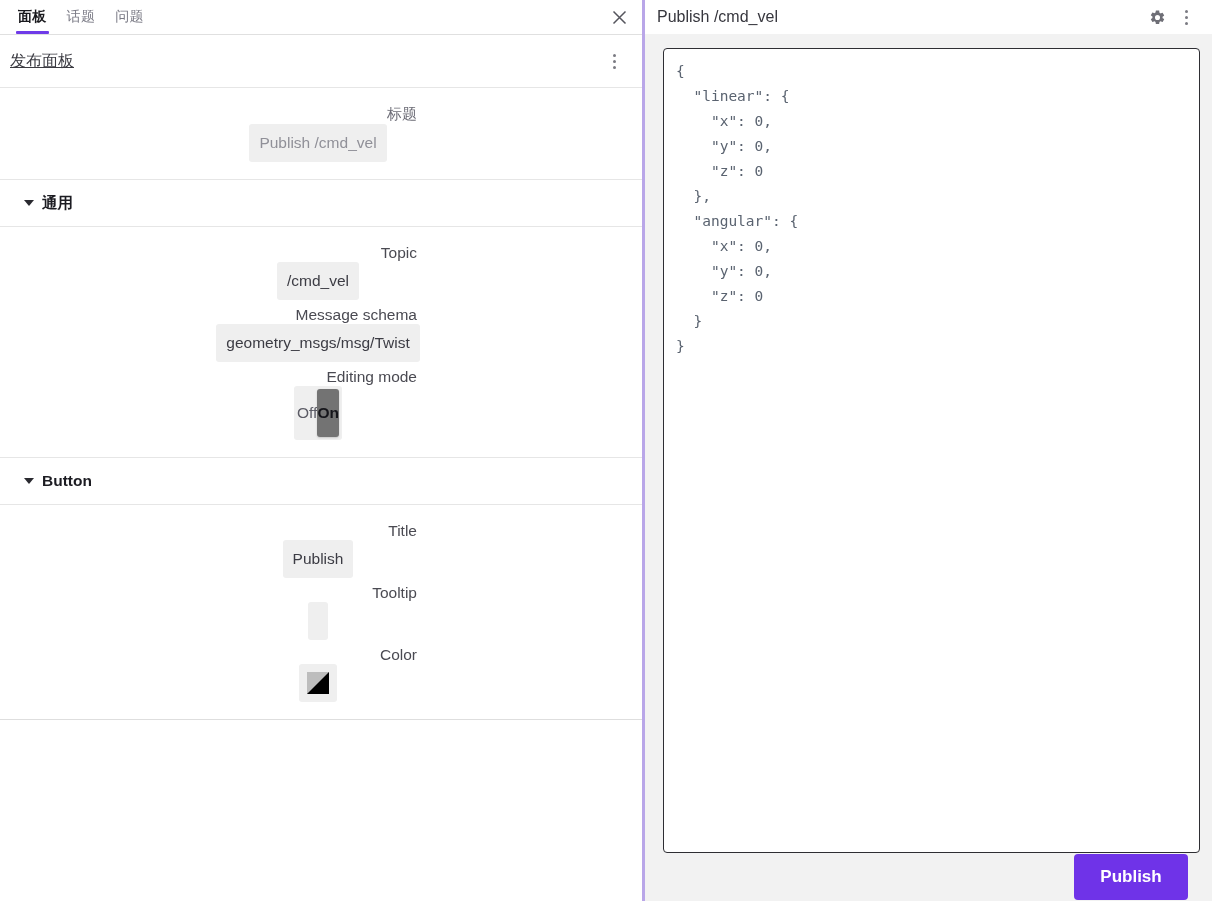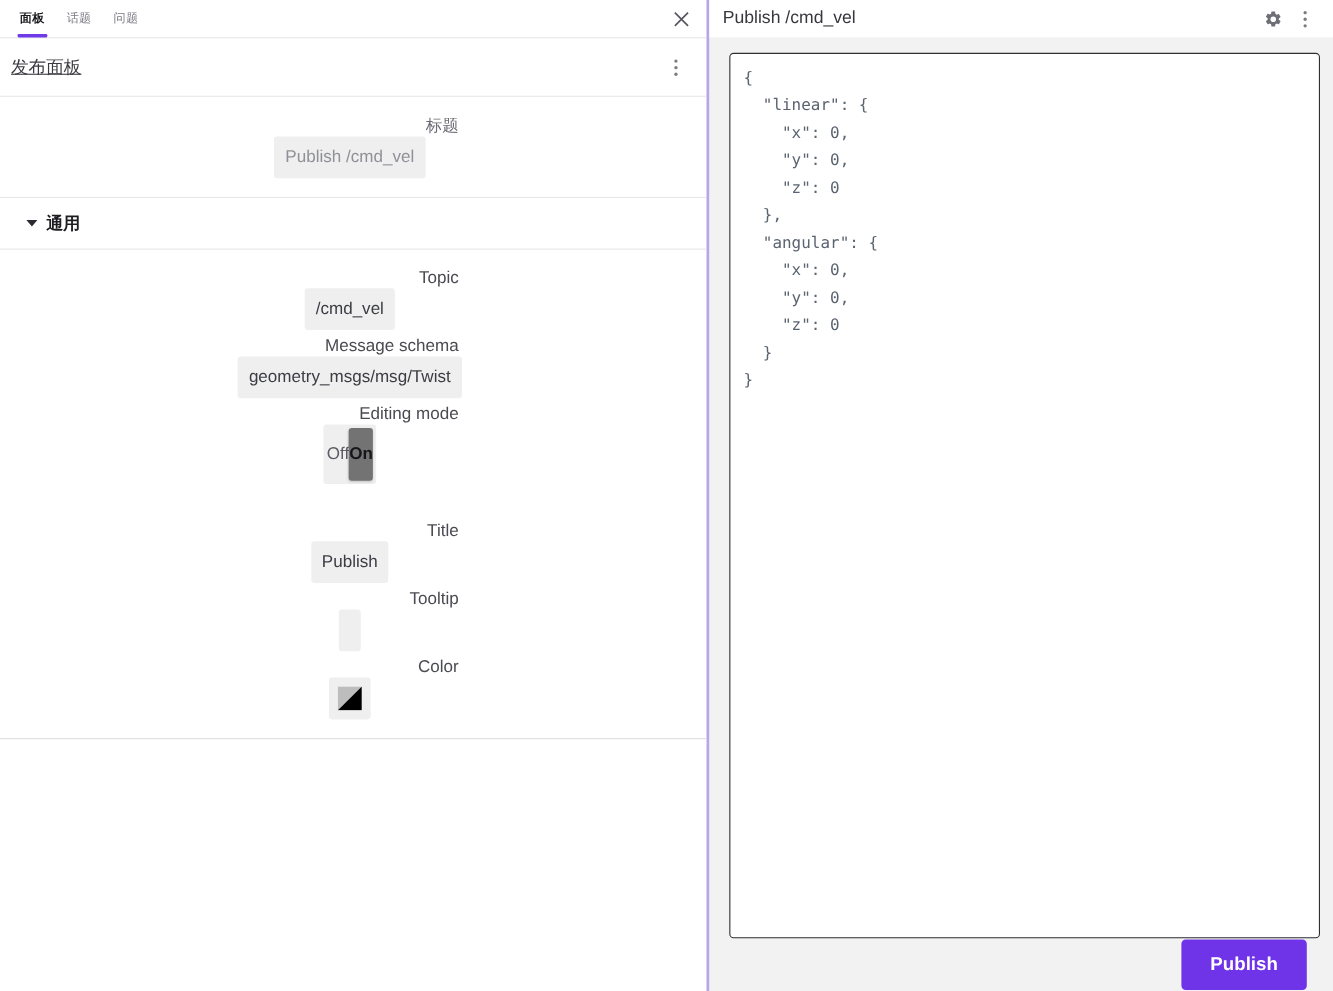--- a/index.html
+++ b/index.html
@@ -49,21 +49,21 @@
     height: 33px;
     padding-left: 8px;
   }
 
   .tab {
     position: relative;
     height: 33px;
     display: flex;
     align-items: center;
     padding: 0 10px;
-    font-size: 11px;
+    font-size: 14px;
     color: #7a7a85;
     cursor: pointer;
     letter-spacing: 0.3px;
   }
   .tab.active {
     color: #1a1a1e;
     font-weight: bold;
   }
   .tab.active::after {
     content: "";
@@ -424,20 +424,24 @@
         <div class="field-control">
           <div class="toggle-group">
             <div class="toggle-opt">Off</div>
             <div class="toggle-opt selected">On</div>
           </div>
         </div>
       </div>
 
       <div class="section-pad"></div>
 
+      <div class="section-header">
+        <span class="caret"></span>
+        <span class="section-title">Button</span>
+      </div>
 
       <div class="section-pad"></div>
 
       <div class="field-row">
         <div class="field-label">Title</div>
         <div class="field-control">
           <div class="input-box">Publish</div>
         </div>
       </div>
 

